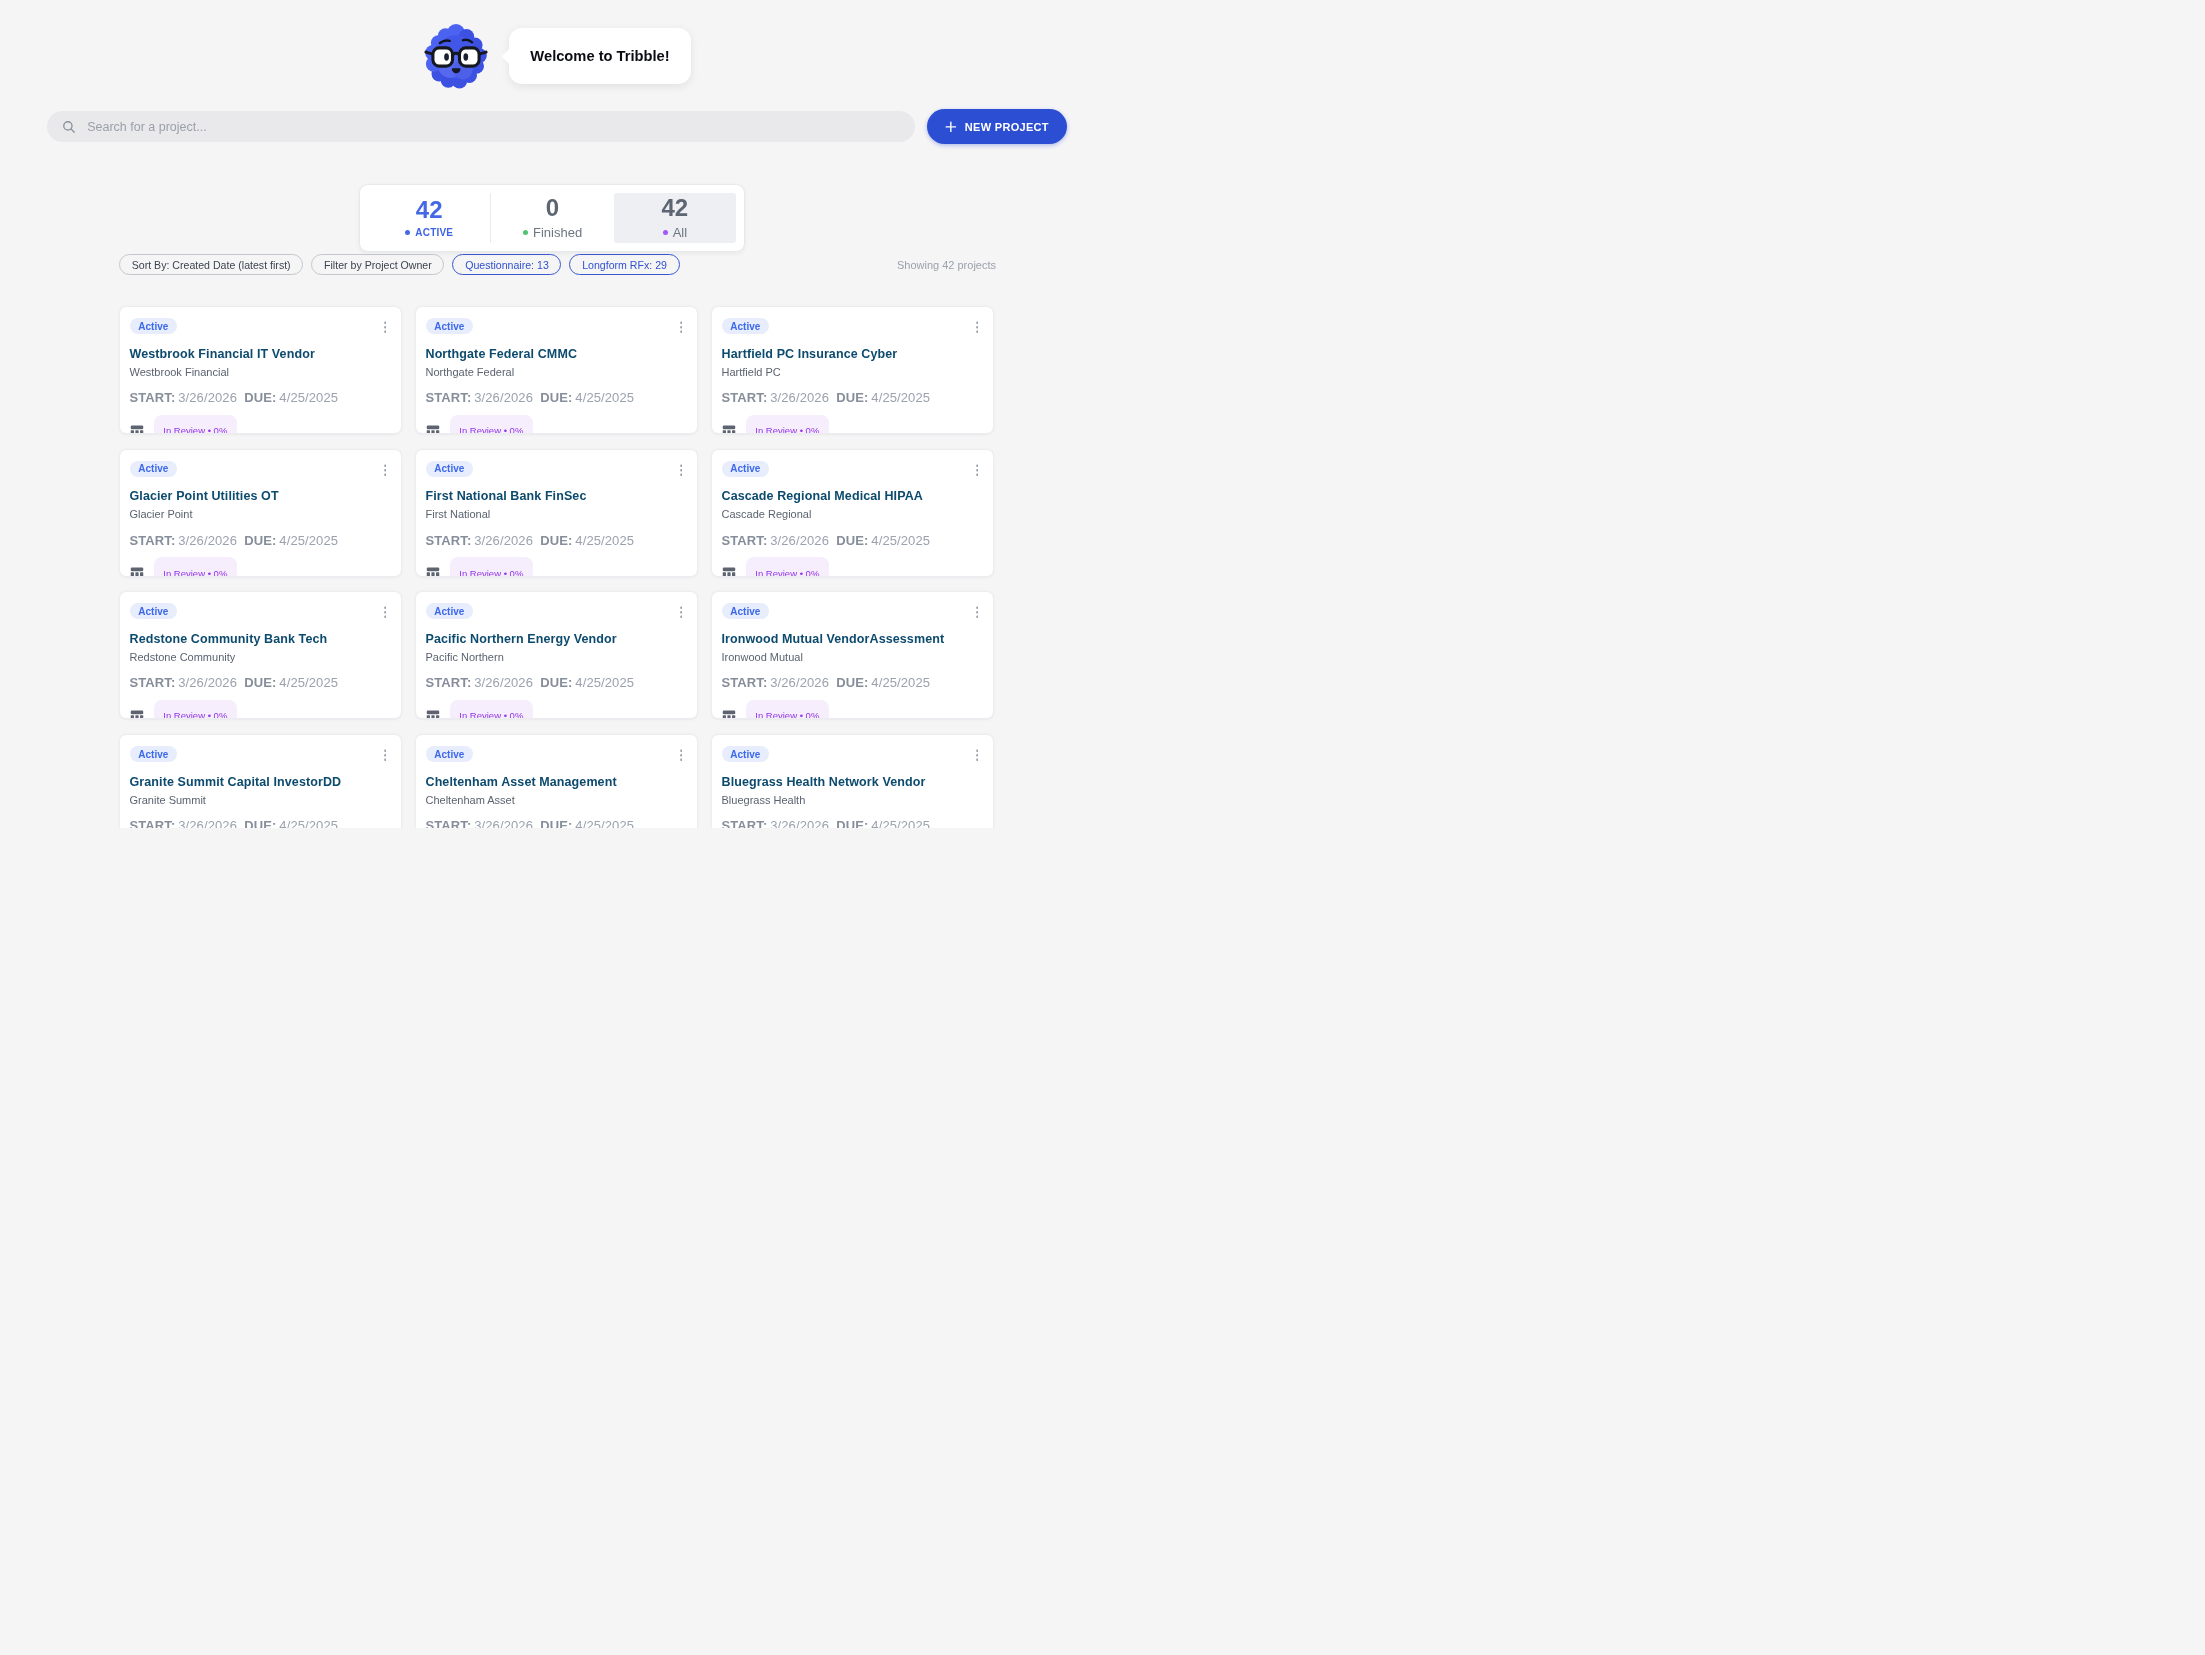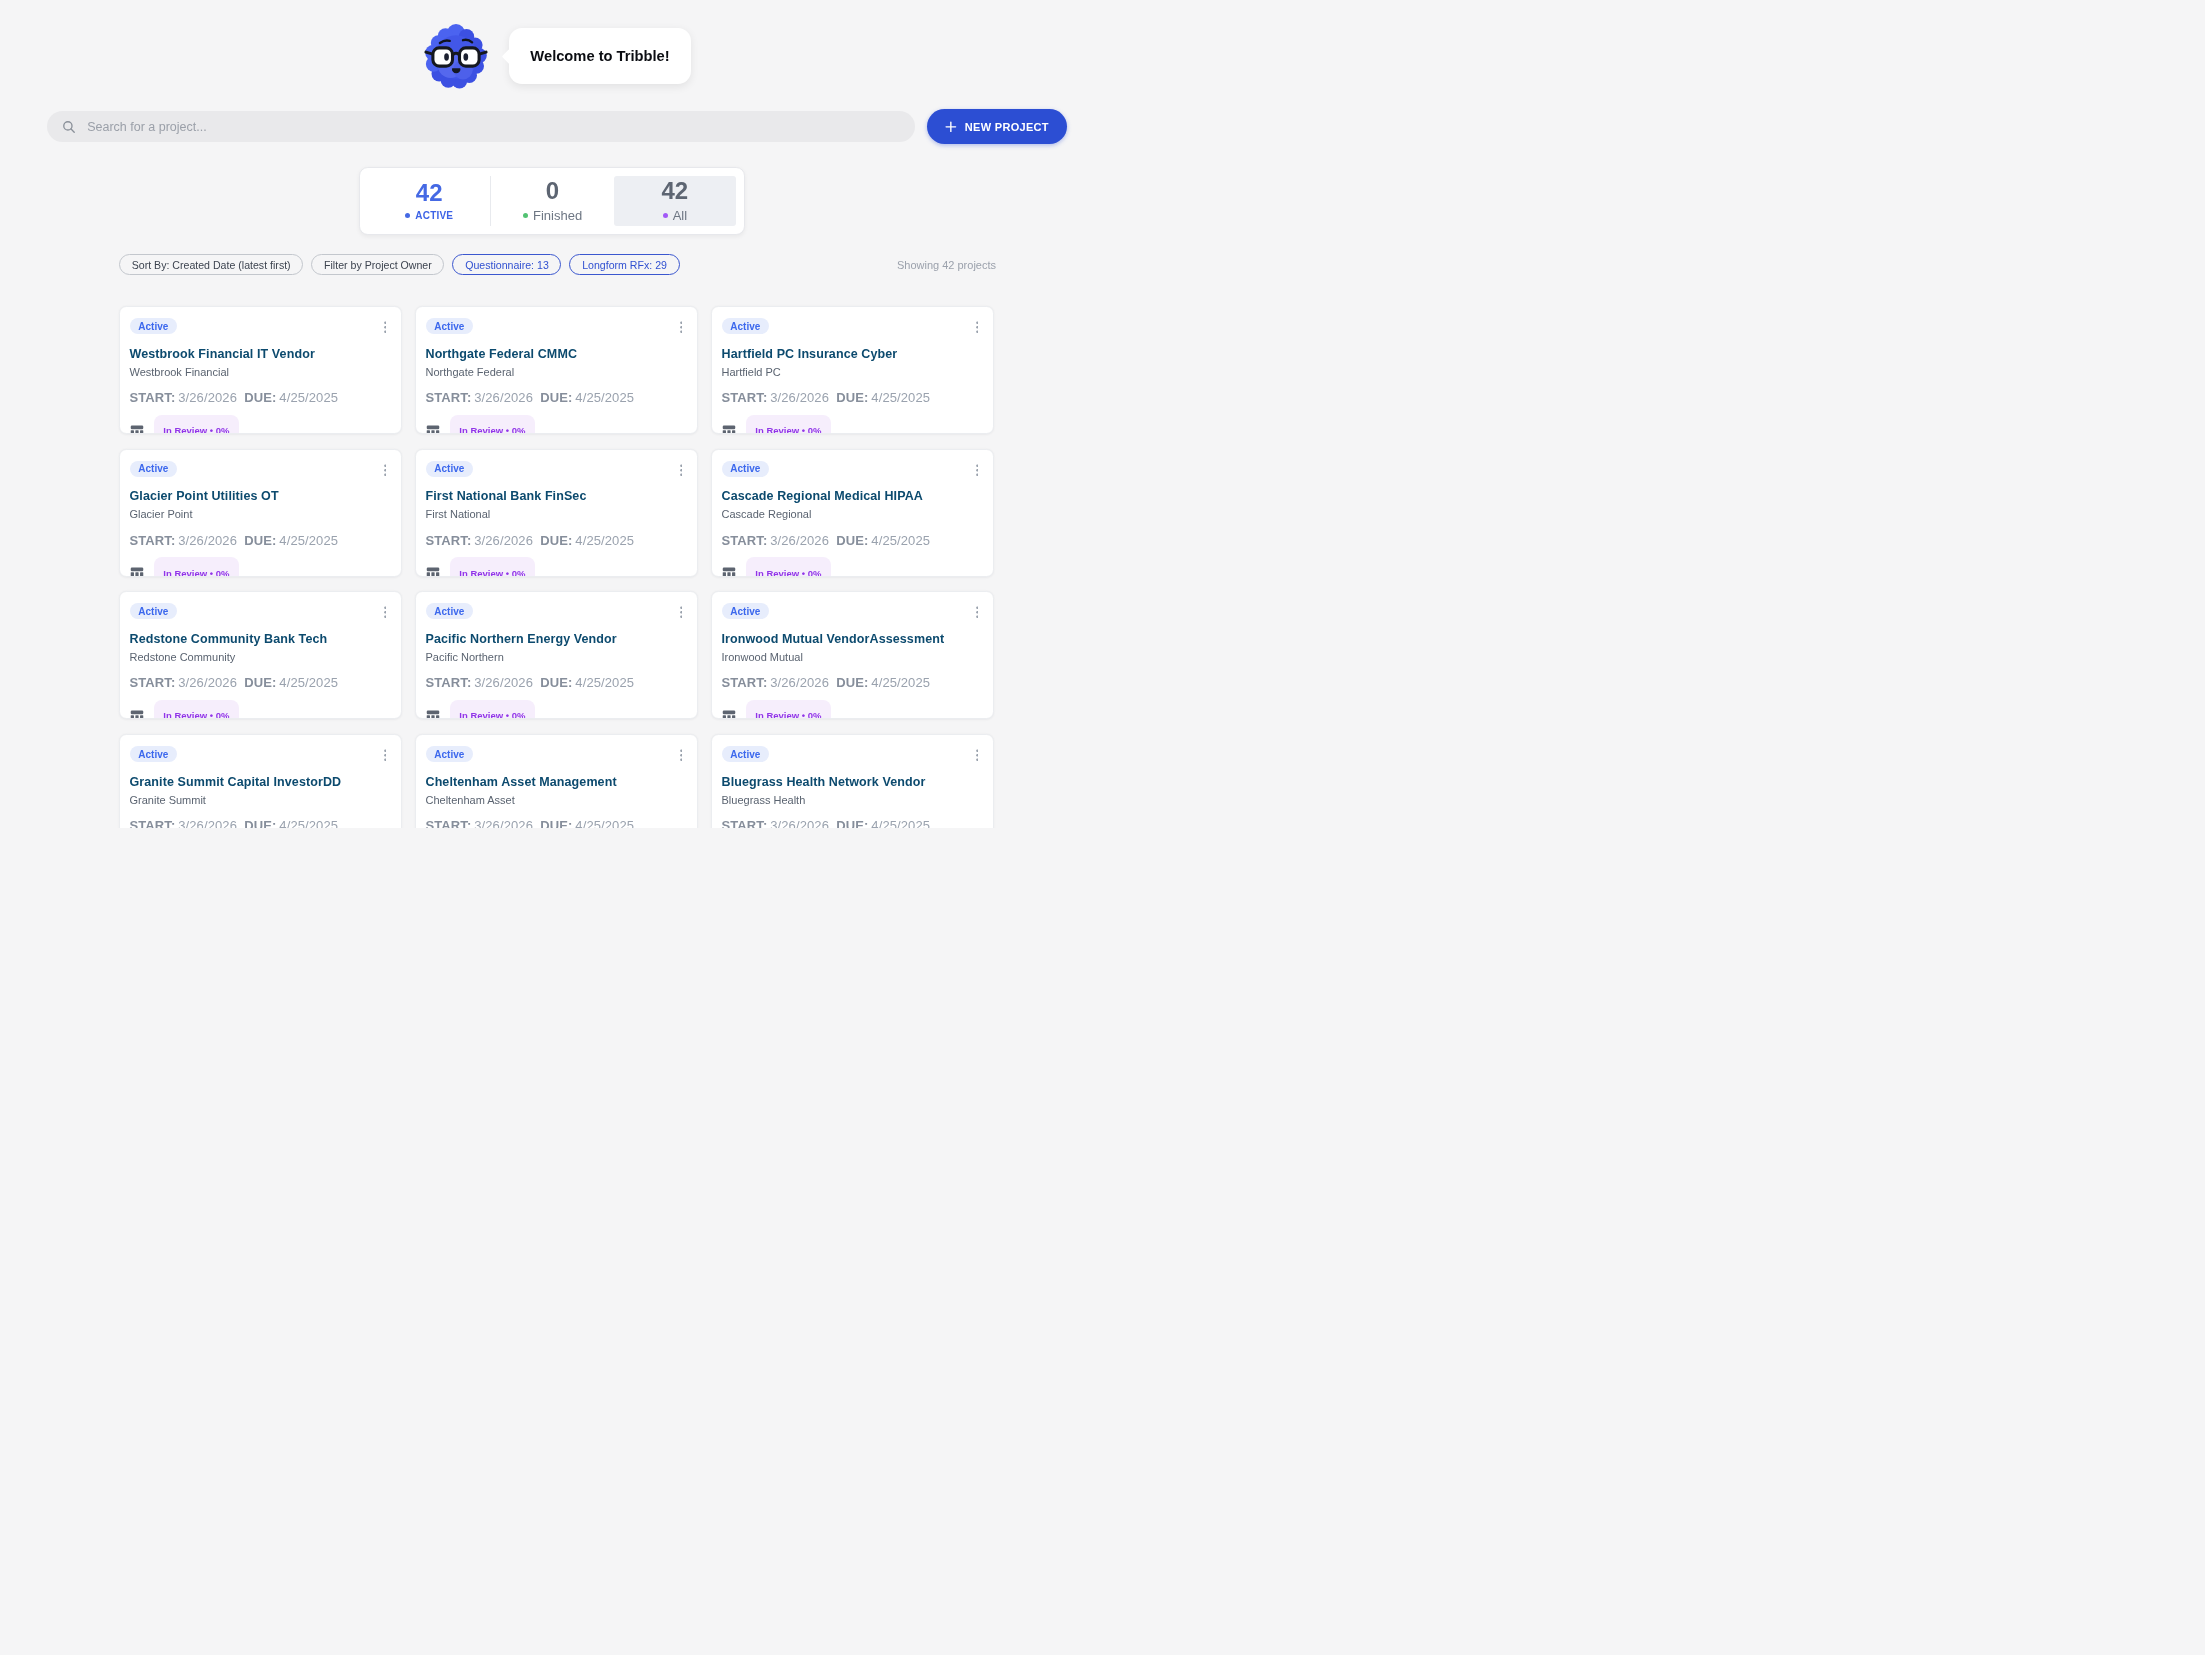--- a/index.html
+++ b/index.html
@@ -41,21 +41,21 @@
     width:140px; height:35px; margin-left:12.5px; border:none; cursor:pointer;
     background:#2c4ed3; color:#ffffff; border-radius:17.6px;
     display:flex; align-items:center; justify-content:center; gap:8px;
     font-family:"Liberation Sans", sans-serif;
     font-size:11px; font-weight:bold; letter-spacing:0.3px;
     box-shadow:0 1.5px 4.4px rgba(44,78,211,.35);
   }
 
   
   .stats-card {
-    position:absolute; left:359px; top:167px; width:386px; height:68px;
+    position:absolute; left:359px; top:184px; width:386px; height:68px;
     background:#ffffff; border:0.7px solid #e7e8ec; border-radius:8.8px;
     box-shadow:0 1.5px 4.4px rgba(0,0,0,.05);
     display:flex; padding:8px; 
   }
   .stat {
     flex:1; display:flex; flex-direction:column; align-items:center; justify-content:center;
     gap:4.4px; cursor:pointer;
   }
   .stat .value { font-size:24px; font-weight:bold; color:#5d6572; line-height:1; }
   .stat .label { font-size:13px; color:#6d7683; display:flex; align-items:center; gap:5.1px; }
@@ -98,21 +98,21 @@
   .menu-dots { margin-top:1.5px; padding:1.5px 2.9px; cursor:pointer; }
   .card-title { margin-top:9.5px; font-size:12.5px; font-weight:bold; color:#0c4a6e; letter-spacing:0.1px; }
   .card-company { margin-top:5.1px; font-size:11px; color:#5a6370; }
   .card-dates { margin-top:12.5px; font-size:13px; letter-spacing:0.1px; display:flex; gap:7.3px; }
   .card-dates .lbl { font-weight:bold; color:#868e9b; }
   .card-dates .val { color:#9aa2ae; margin-left:2.9px; }
   .card-status { margin-top:9.5px; display:flex; align-items:center; gap:10.3px; }
   .pill-review {
     height:32px; padding:0 9.5px; border-radius:8px;
     background:#f6eefc; color:#9135e8;
-    font-size:9.5px; font-weight:bold;
+    font-size:9.5px; font-weight:normal;
     display:inline-flex; align-items:center;
   }
 </style>
 </head>
 <body>
 
 <svg class="mascot" viewBox="0 0 100 100">
   <g>
     <circle cx="50" cy="16" r="13" fill="#4b63f0"></circle>
     <circle cx="35" cy="20" r="11" fill="#4b63f0"></circle>

